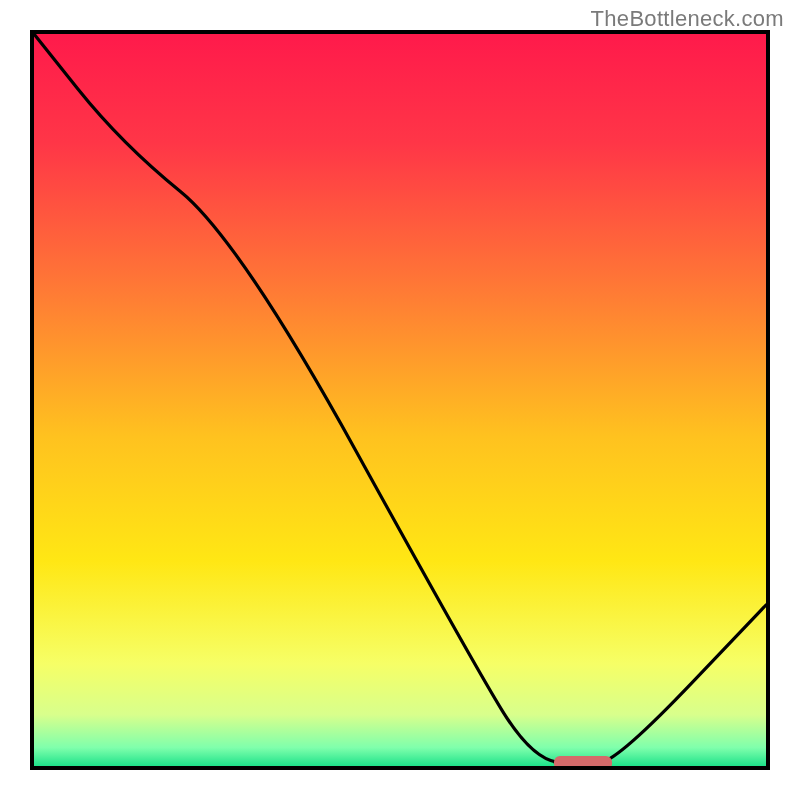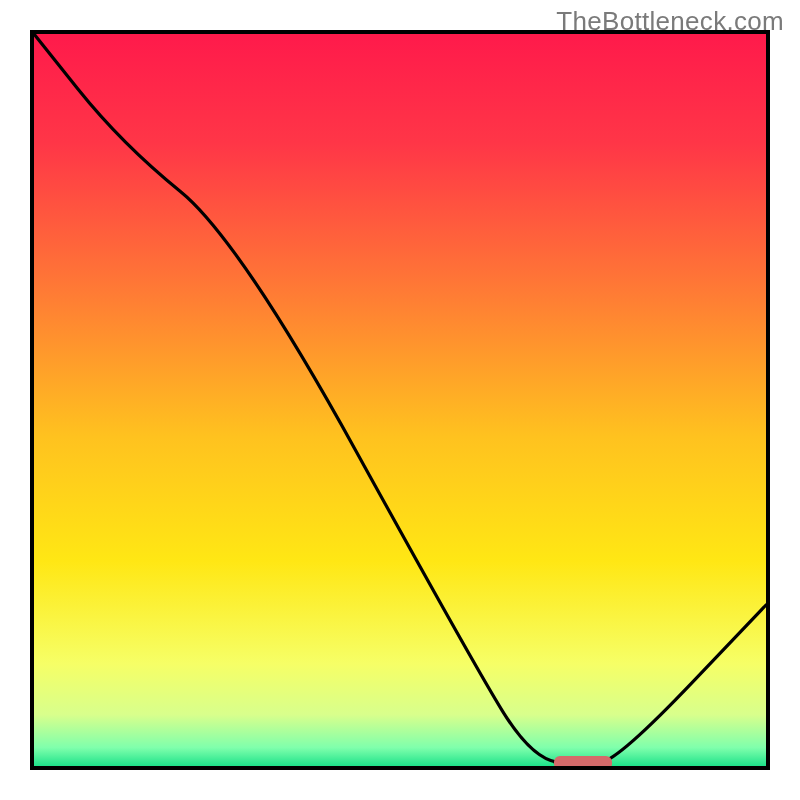--- a/index.html
+++ b/index.html
@@ -14,21 +14,21 @@
   .wrap {
     position: relative;
     width: 800px;
     height: 800px;
   }
   .watermark {
     position: absolute;
     top: 6px;
     right: 16px;
     color: #7a7a7a;
-    font-size: 26px;
+    font-size: 22px;
     font-weight: 500;
     letter-spacing: 0.3px;
     z-index: 30;
   }
   svg.plot {
     position: absolute;
     left: 0;
     top: 0;
     width: 800px;
     height: 800px;

